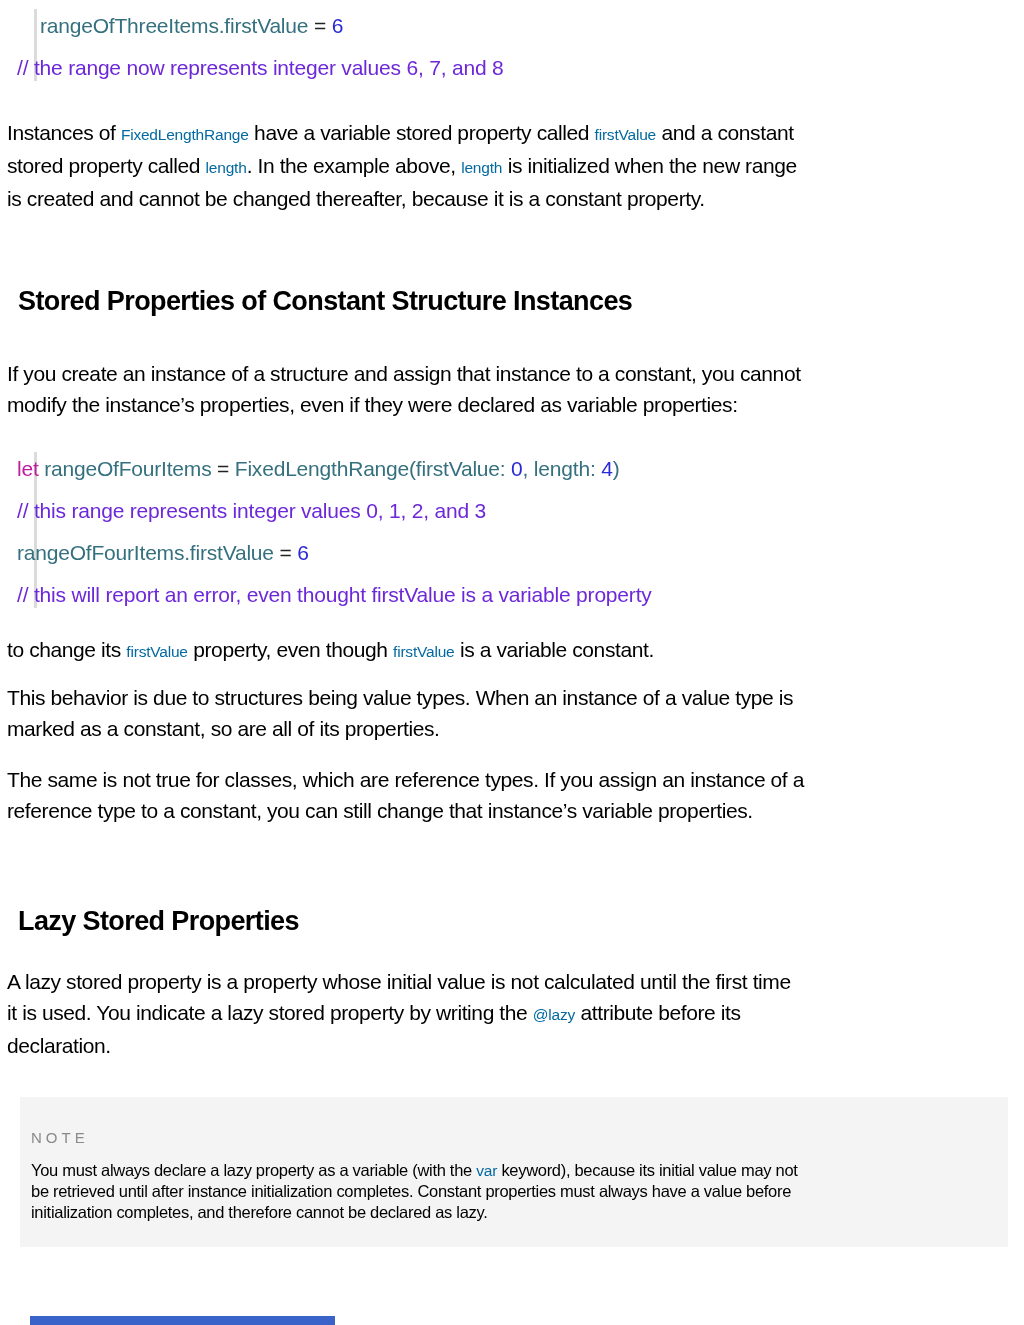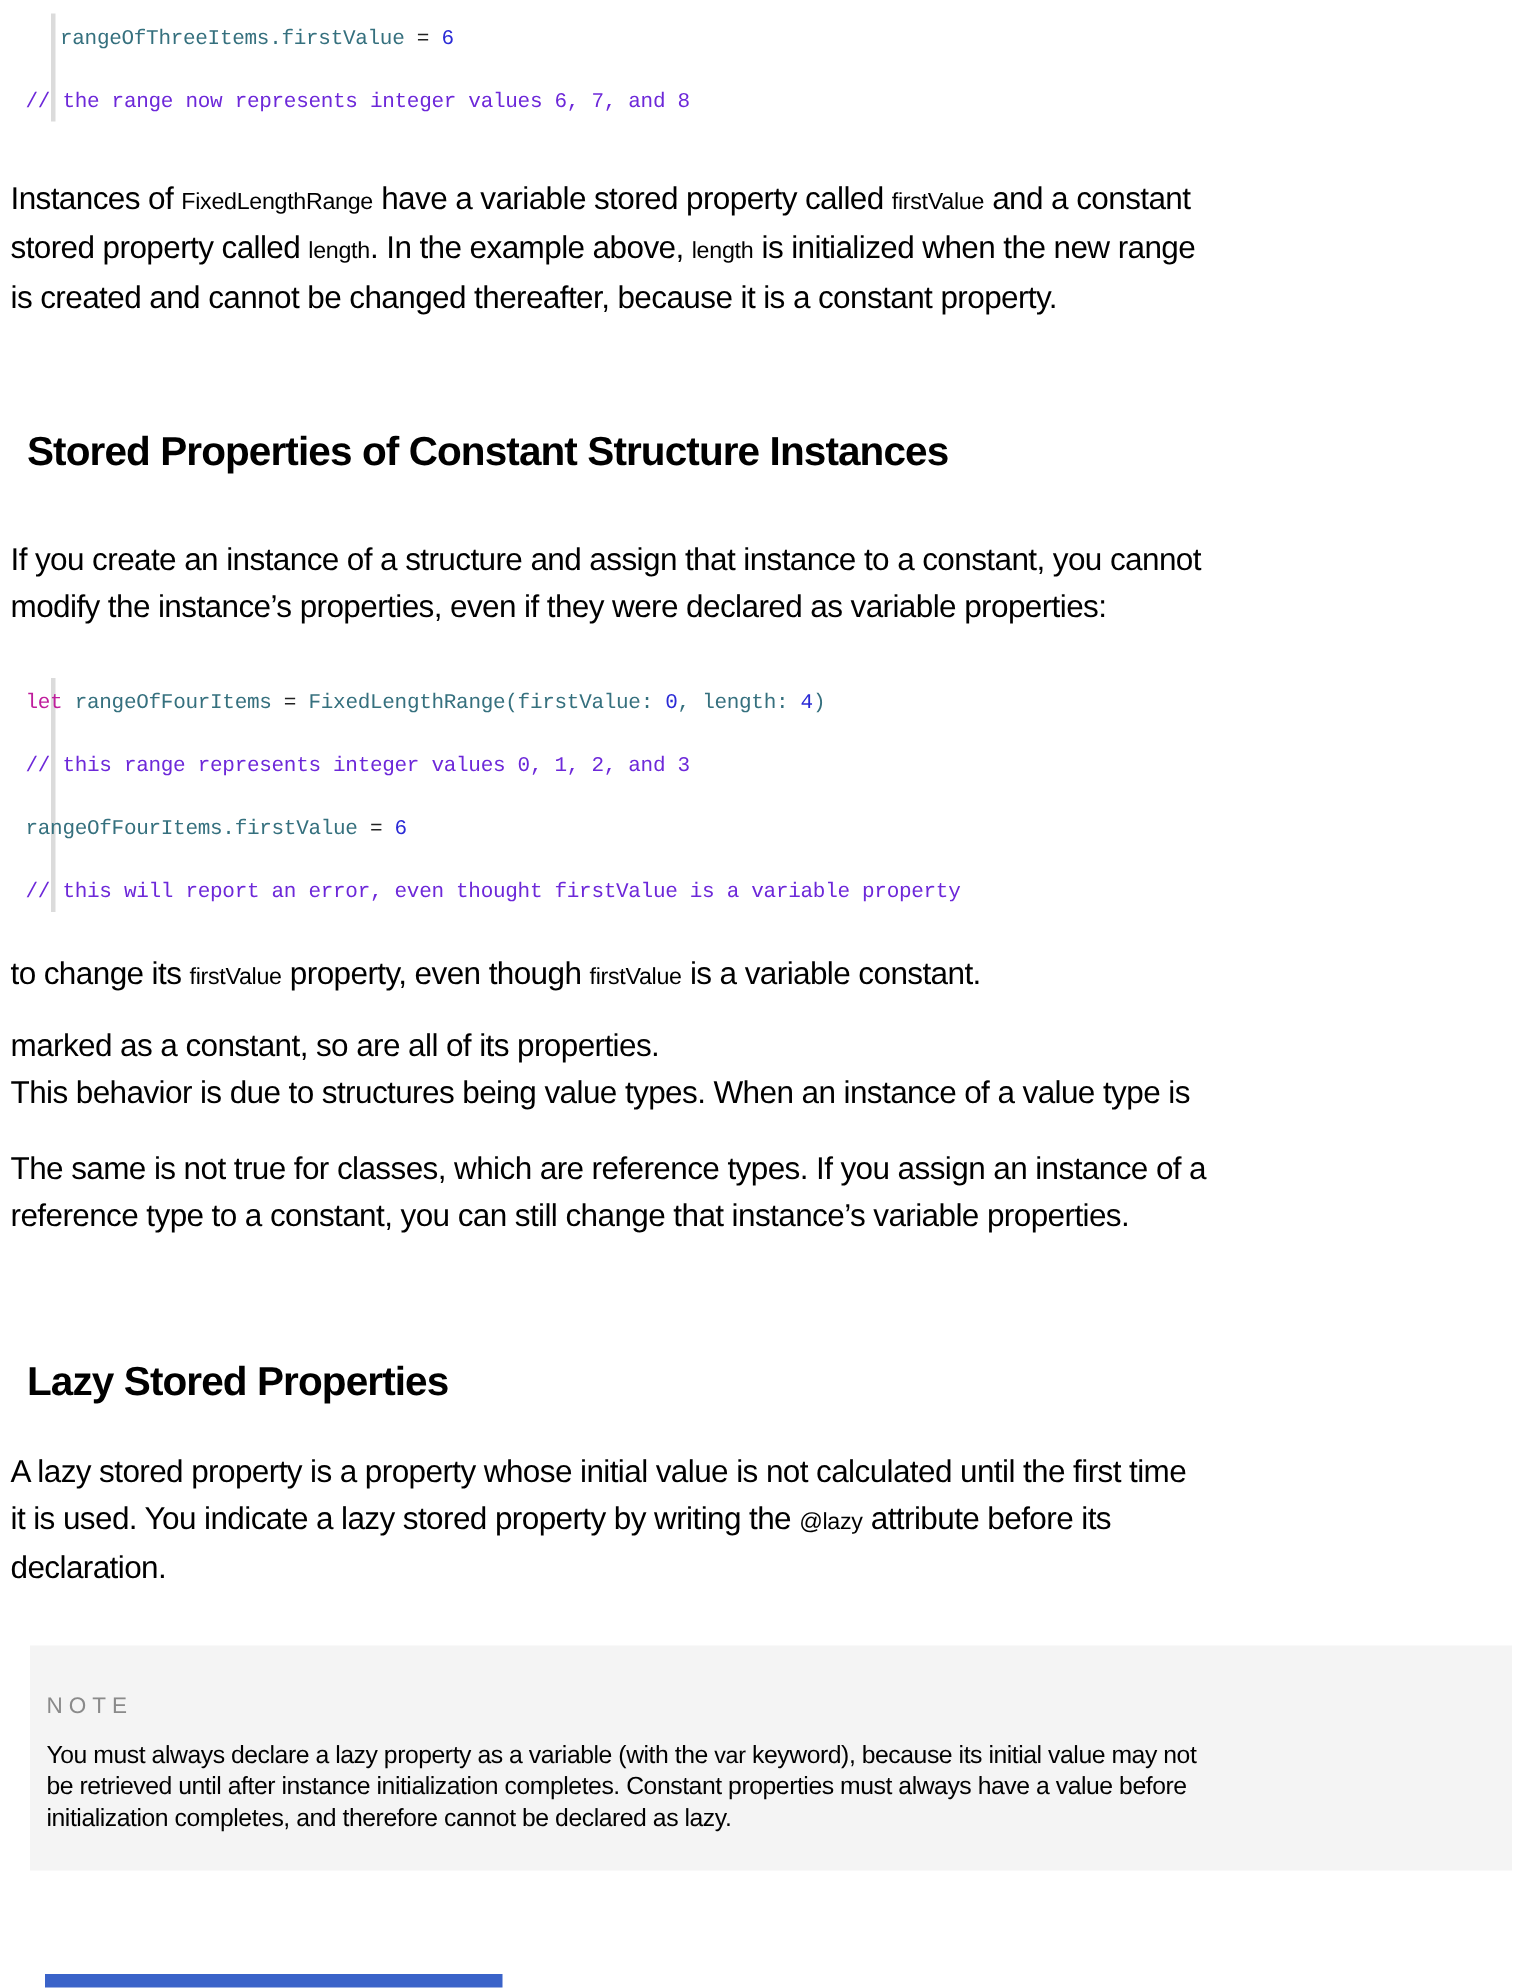--- a/index.html
+++ b/index.html
@@ -6,27 +6,27 @@
   body{
     width:1024px;height:1325px;position:relative;overflow:hidden;
     background:#ffffff;color:#000;
     font-family:"Liberation Sans", sans-serif;
   }
   #doc-root{position:relative;width:1024px;}
 
   
   .para{margin-left:7px;font-size:21px;line-height:31px;letter-spacing:-0.4px;color:#000;}
   .pline{white-space:nowrap;}
-  .para .ic,.note-body .ic{color:#000000;font-size:15.5px;letter-spacing:-0.2px;}
+  .para .ic,.note-body .ic{color:#0369a1;font-size:15.5px;letter-spacing:-0.2px;}
 
   
   .heading{margin-left:18px;font-size:27px;line-height:34px;font-weight:bold;letter-spacing:-0.6px;color:#000;}
 
   
-  .codeblock{position:relative;font-size:14px;line-height:42px;letter-spacing:-0.2px;font-family:Liberation Mono, monospace;}
+  .codeblock{position:relative;font-size:21px;line-height:42px;letter-spacing:-0.2px;}
   .codeblock .gutter{position:absolute;left:34px;top:4px;bottom:8px;width:3px;background:#dbdbdb;z-index:0;}
   .cline{position:relative;z-index:1;margin-left:17px;white-space:pre;}
   .cline.indent{margin-left:40px;}
   .tok-kw{color:#bf1d9c;}
   .tok-id{color:#35707e;}
   .tok-num{color:#2a2ad6;}
   .tok-cm{color:#6d28d9;}
   .tok-op{color:#222222;}
 
   
@@ -75,22 +75,22 @@
       <div class="gutter"></div>
       <div class="cline"><span class="tok-kw">let</span><span class="tok-op"> </span><span class="tok-id">rangeOfFourItems</span><span class="tok-op"> = </span><span class="tok-id">FixedLengthRange(firstValue:</span><span class="tok-op"> </span><span class="tok-num">0</span><span class="tok-id">,</span><span class="tok-op"> </span><span class="tok-id">length:</span><span class="tok-op"> </span><span class="tok-num">4</span><span class="tok-id">)</span></div>
       <div class="cline"><span class="tok-cm">// this range represents integer values 0, 1, 2, and 3</span></div>
       <div class="cline"><span class="tok-id">rangeOfFourItems.firstValue</span><span class="tok-op"> = </span><span class="tok-num">6</span></div>
       <div class="cline"><span class="tok-cm">// this will report an error, even thought firstValue is a variable property</span></div>
     </div>
     <div class="para" id="p3">
       <div class="pline"><span class="pt">to change its </span><span class="ic">firstValue</span><span class="pt"> property, even though </span><span class="ic">firstValue</span><span class="pt"> is a variable constant.</span></div>
     </div>
     <div class="para" id="p4">
+      <div class="pline"><span class="pt">This behavior is due to structures being value types. When an instance of a value type is</span></div>
       <div class="pline"><span class="pt">marked as a constant, so are all of its properties.</span></div>
-      <div class="pline"><span class="pt">This behavior is due to structures being value types. When an instance of a value type is</span></div>
     </div>
     <div class="para" id="p5">
       <div class="pline"><span class="pt">The same is not true for classes, which are reference types. If you assign an instance of a</span></div>
       <div class="pline"><span class="pt">reference type to a constant, you can still change that instance’s variable properties.</span></div>
     </div>
     <div class="heading" id="h2">Lazy Stored Properties</div>
     <div class="para" id="p6">
       <div class="pline"><span class="pt">A lazy stored property is a property whose initial value is not calculated until the first time</span></div>
       <div class="pline"><span class="pt">it is used. You indicate a lazy stored property by writing the </span><span class="ic">@lazy</span><span class="pt"> attribute before its</span></div>
       <div class="pline"><span class="pt">declaration.</span></div>

